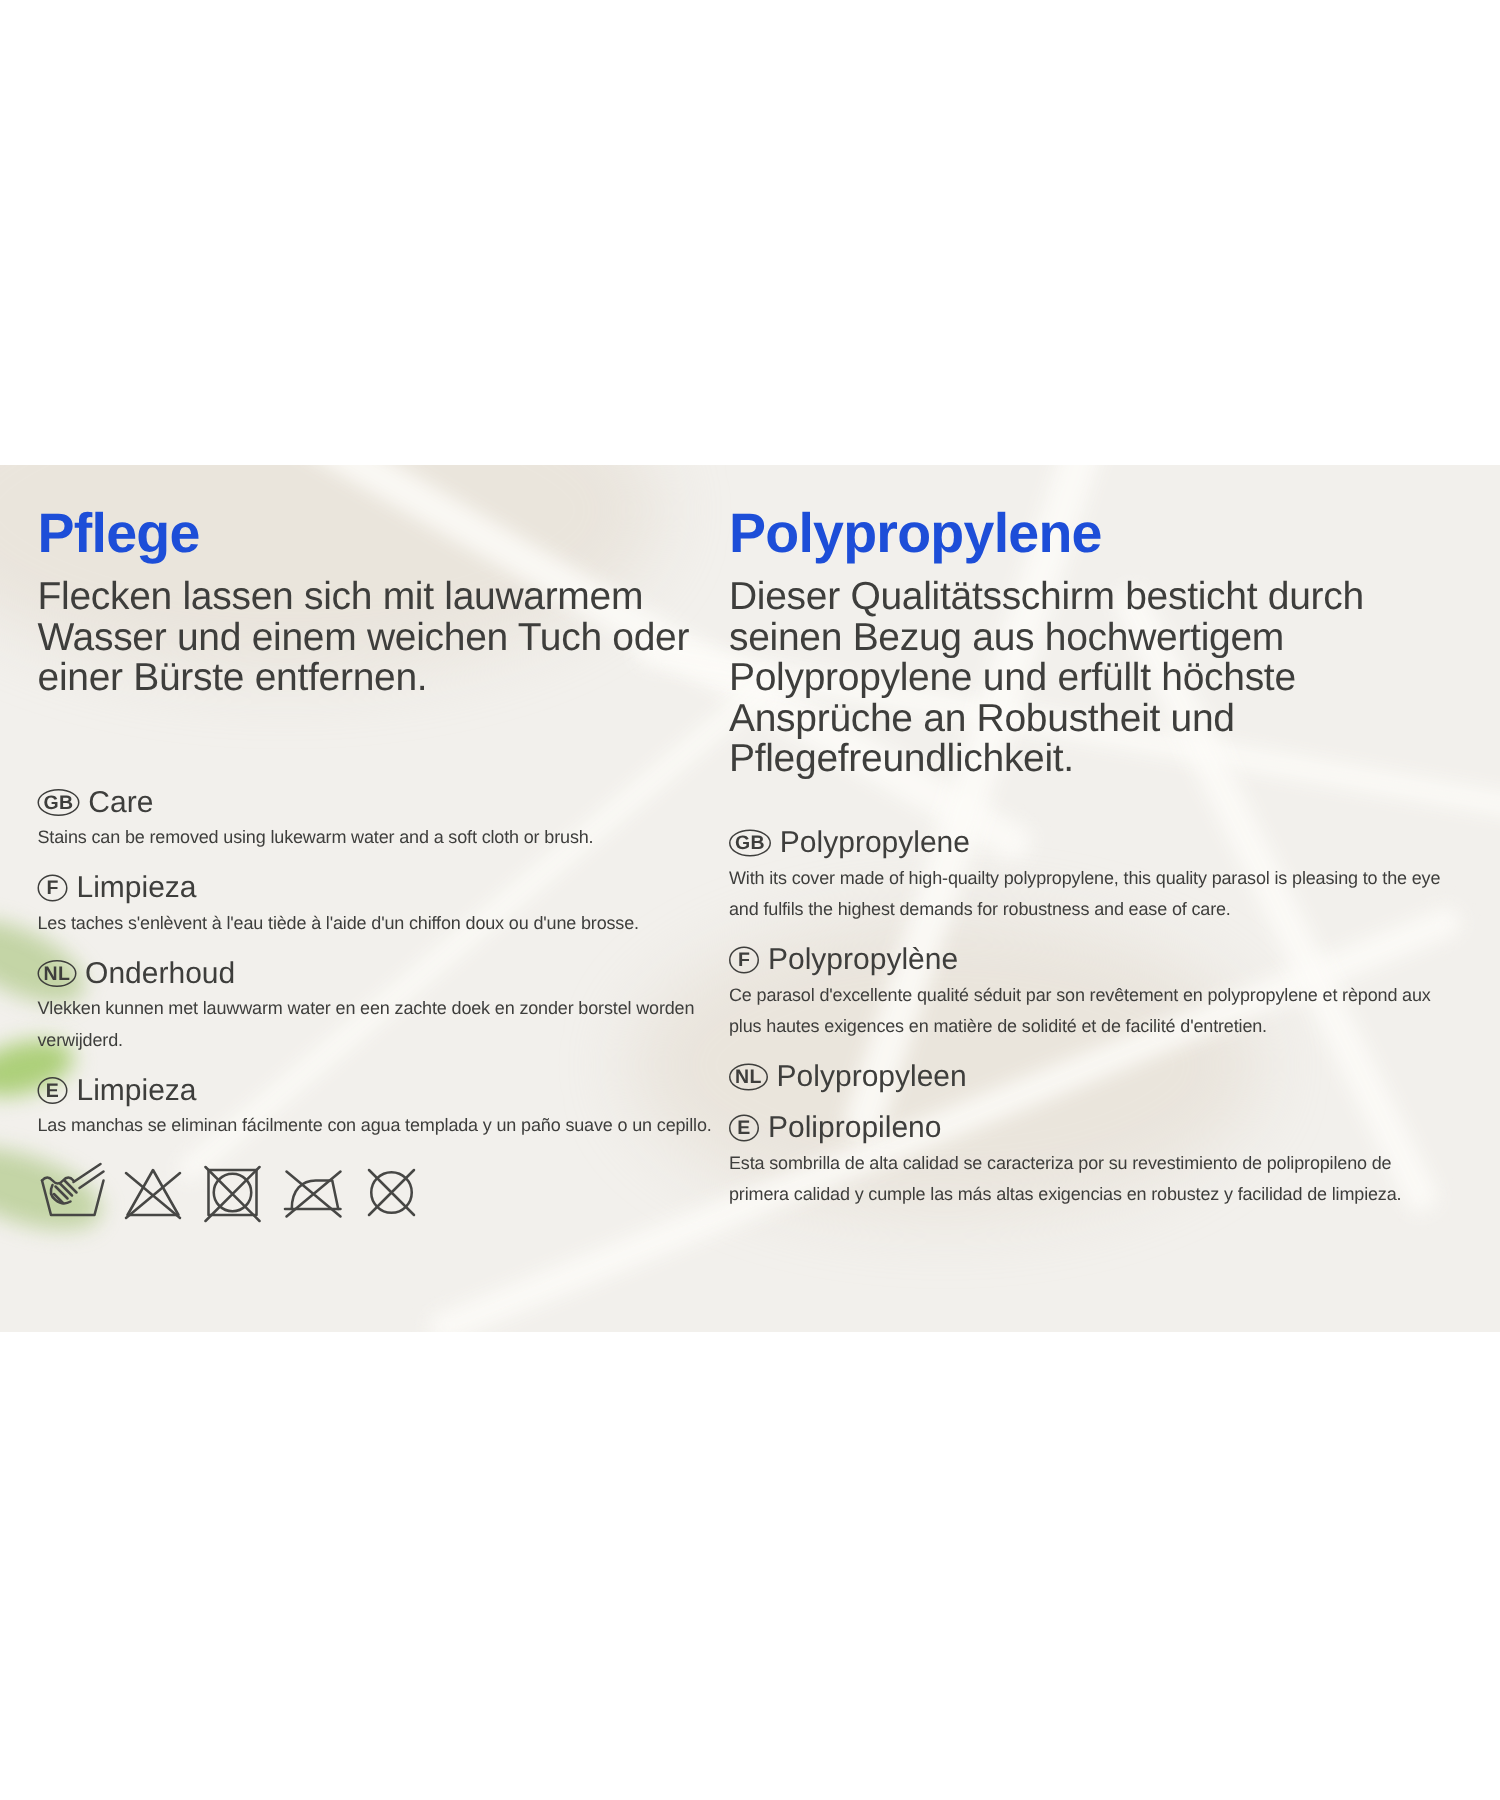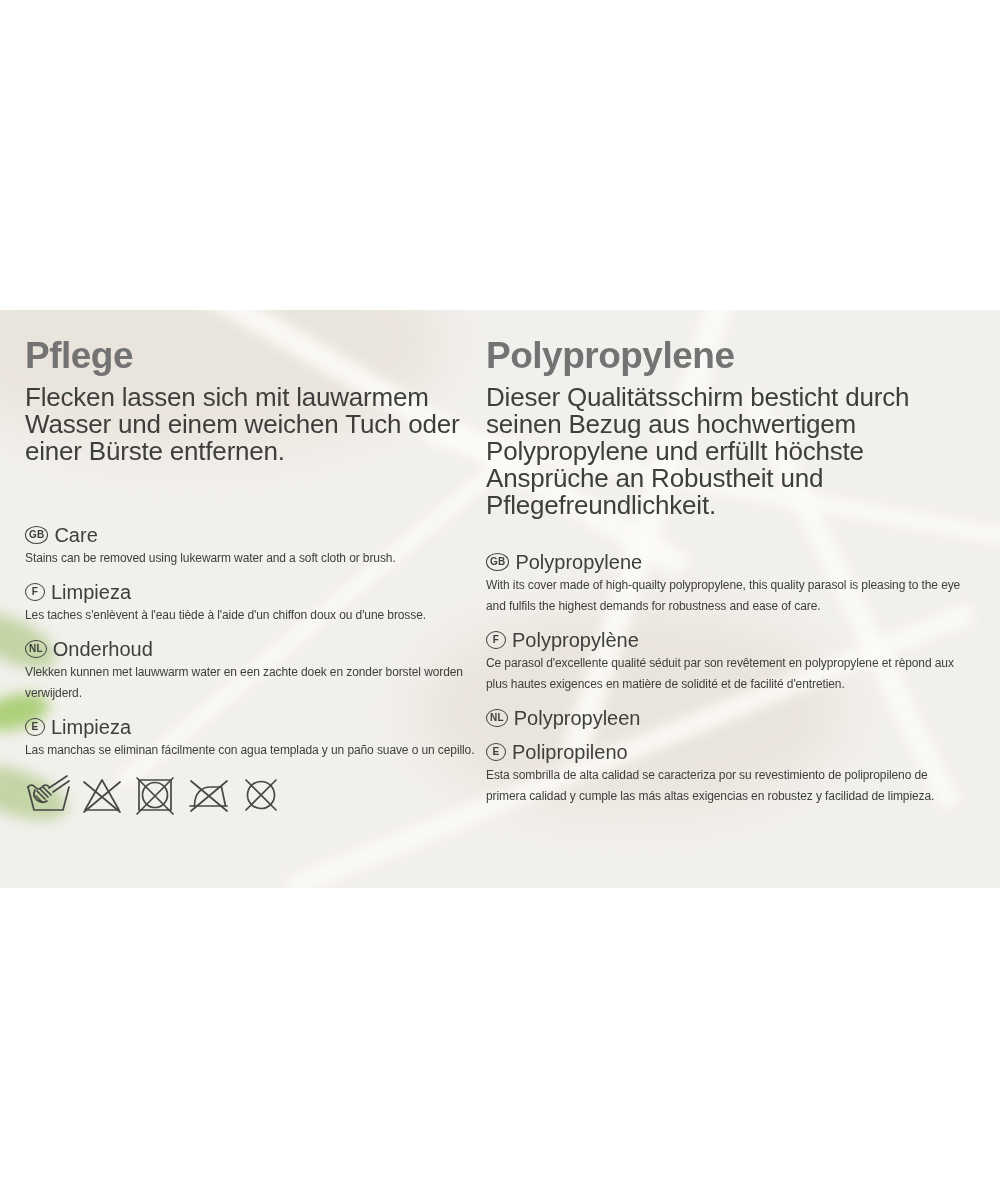--- a/index.html
+++ b/index.html
@@ -8,29 +8,29 @@
   
   .band{position:absolute;left:0;top:310px;width:1000px;height:578px;background:#f2f0ec;overflow:hidden;}
   .streak{position:absolute;background:rgba(253,252,248,0.85);border-radius:10px;filter:blur(6px);}
   .shade{position:absolute;background:rgba(223,216,202,0.45);border-radius:50%;filter:blur(22px);}
   .leaf{position:absolute;background:rgba(150,186,95,0.5);border-radius:50%;filter:blur(7px);}
   .leaf.bright{background:rgba(136,190,62,0.65);}
   
   .col{position:absolute;top:336px;}
   .col-left{left:25px;width:465px;}
   .col-right{left:486px;width:478px;}
-  h1{margin:0;font-size:37px;line-height:40px;font-weight:600;letter-spacing:-0.5px;color:#737373;}
+  h1{margin:0;font-size:37px;line-height:40px;font-weight:600;letter-spacing:-0.5px;color:#1d4ed8;}
   .intro{margin:8px 0 0 0;font-size:26px;line-height:27px;letter-spacing:-0.2px;}
   .col-left .sections{margin-top:59px;}
   .col-right .sections{margin-top:32px;}
   .section{margin-bottom:12px;}
   .sec-title{display:flex;align-items:center;gap:6px;font-size:20px;line-height:22px;margin-bottom:2px;}
   .badge{display:inline-flex;align-items:center;justify-content:center;box-sizing:border-box;
          min-width:20px;height:18px;padding:0 3px;border:1.4px solid #3e3e3c;border-radius:50%;
-         font-size:10px;font-weight:bold;letter-spacing:.2px;flex:0 0 auto;}
+         font-size:13px;font-weight:bold;letter-spacing:.2px;flex:0 0 auto;}
   .section p{margin:0;font-size:12px;line-height:21px;letter-spacing:-0.1px;}
   .symbols{margin-top:10px;display:flex;align-items:center;gap:9px;}
   .symbols svg{display:block;}
   .sym{stroke:#474745;stroke-width:1.7;fill:none;stroke-linecap:round;stroke-linejoin:round;}
 </style>
 </head>
 <body>
 
 <div class="page">
 

